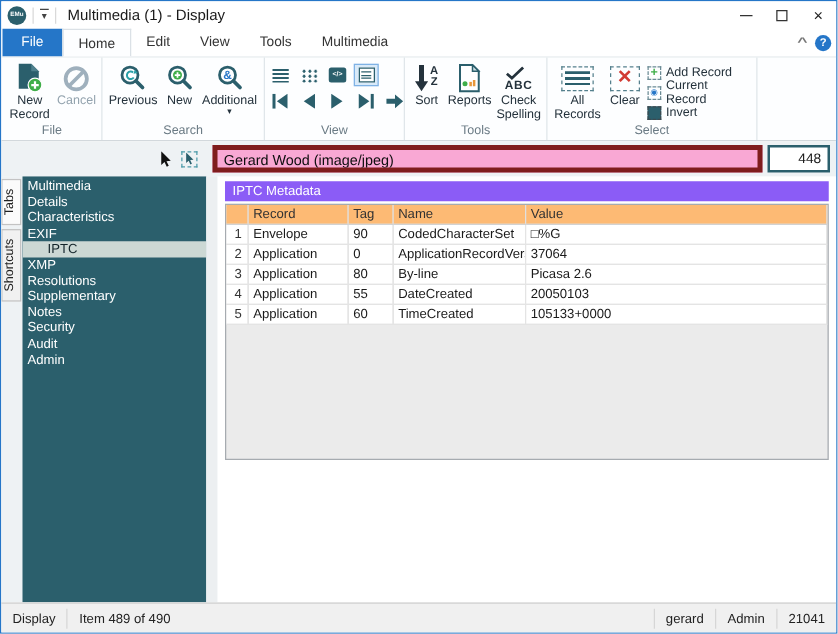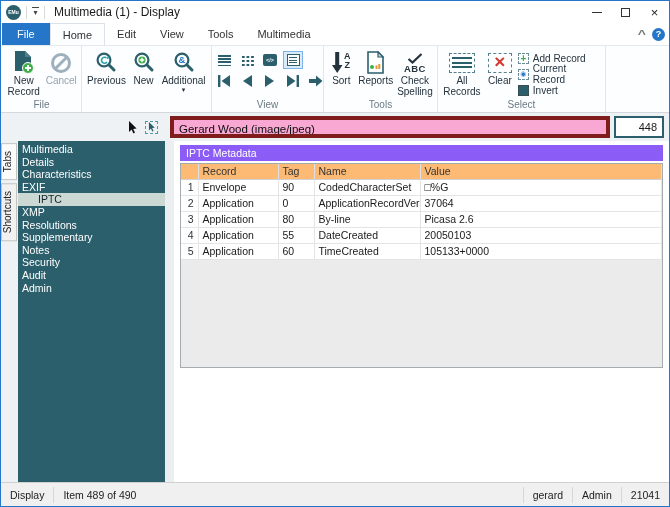--- a/index.html
+++ b/index.html
@@ -72,21 +72,21 @@
   .small-item{ display:flex; align-items:center; gap:4px; font-size:10px; color:#24323c; height:14px; }
   .mini-box{ width:11px; height:11px; border:1px dashed #6b8b95; display:flex; align-items:center;
     justify-content:center; flex:0 0 auto; }
   .mini-box.add{ color:#3fae49; font-weight:bold; font-size:10px; }
   .mini-box.cur{ color:#2576c8; font-size:7px; }
   .mini-box.inv{ background:#2b5f6c; border:1px dashed #3c4a50; }
 
   
   .sort-ic{ display:flex; align-items:flex-start; gap:1px; padding-top:1px; }
   .sort-az{ display:flex; flex-direction:column; font-size:9px; font-weight:bold; line-height:9px; color:#24323c; }
-  .check-ic{ display:flex; flex-direction:column; align-items:center; line-height:9px; }
+  .check-ic{ display:flex; flex-direction:column; align-items:flex-start; line-height:9px; }
   .abc{ font-size:9.5px; font-weight:bold; color:#24323c; letter-spacing:0.5px; }
 
   
   .record-row{ height:28px; background:#eef2f4; display:flex; align-items:center; padding:0 5px 0 0; gap:4px; flex:0 0 auto; }
   .record-left{ width:165px; display:flex; justify-content:flex-end; align-items:center; gap:7px; padding-right:8px; flex:0 0 auto; }
   .sel-cursor-box{ width:13px; height:13px; border:1px dashed #4d9aa8; display:flex; align-items:center; justify-content:center; }
   .record-title{ flex:1; height:22px; background:#f9a8d4; border:4px solid #7f1d1d; font-weight:normal;
     font-size:11.5px; line-height:18px; padding:0 5px; color:#0d0d0d; overflow:hidden; white-space:nowrap; }
   .record-count{ width:50px; height:22px; background:#fff; border:2px solid #2b5f6c; text-align:right;
     line-height:18px; padding:0 5px; flex:0 0 auto; }
@@ -212,20 +212,21 @@
             <svg width="22" height="23" viewBox="0 0 22 23">
                 <circle cx="9" cy="9" r="6.4" fill="none" stroke="#2b5f6c" stroke-width="2.2"></circle>
                 <line x1="13.8" y1="13.8" x2="19" y2="19" stroke="#2b5f6c" stroke-width="3" stroke-linecap="round"></line>
                 <text x="9" y="12.4" font-size="9.5" font-weight="bold" fill="#2576c8" text-anchor="middle" font-family="Liberation Sans, sans-serif">&amp;</text>
               </svg>
           </span>
           <span>Additional</span>
           <span class="caret">▾</span>
         </div>
       </div>
+      <div class="rgroup-label">Search</div>
     </div>
 
     <div class="rgroup" style="width:112px;">
       <div class="rgroup-content">
         <div class="view-rows">
           <div class="icon-row">
             <div class="sml-btn">
                 <span class="ic-list"></span>
               </div>
             <div class="sml-btn">

